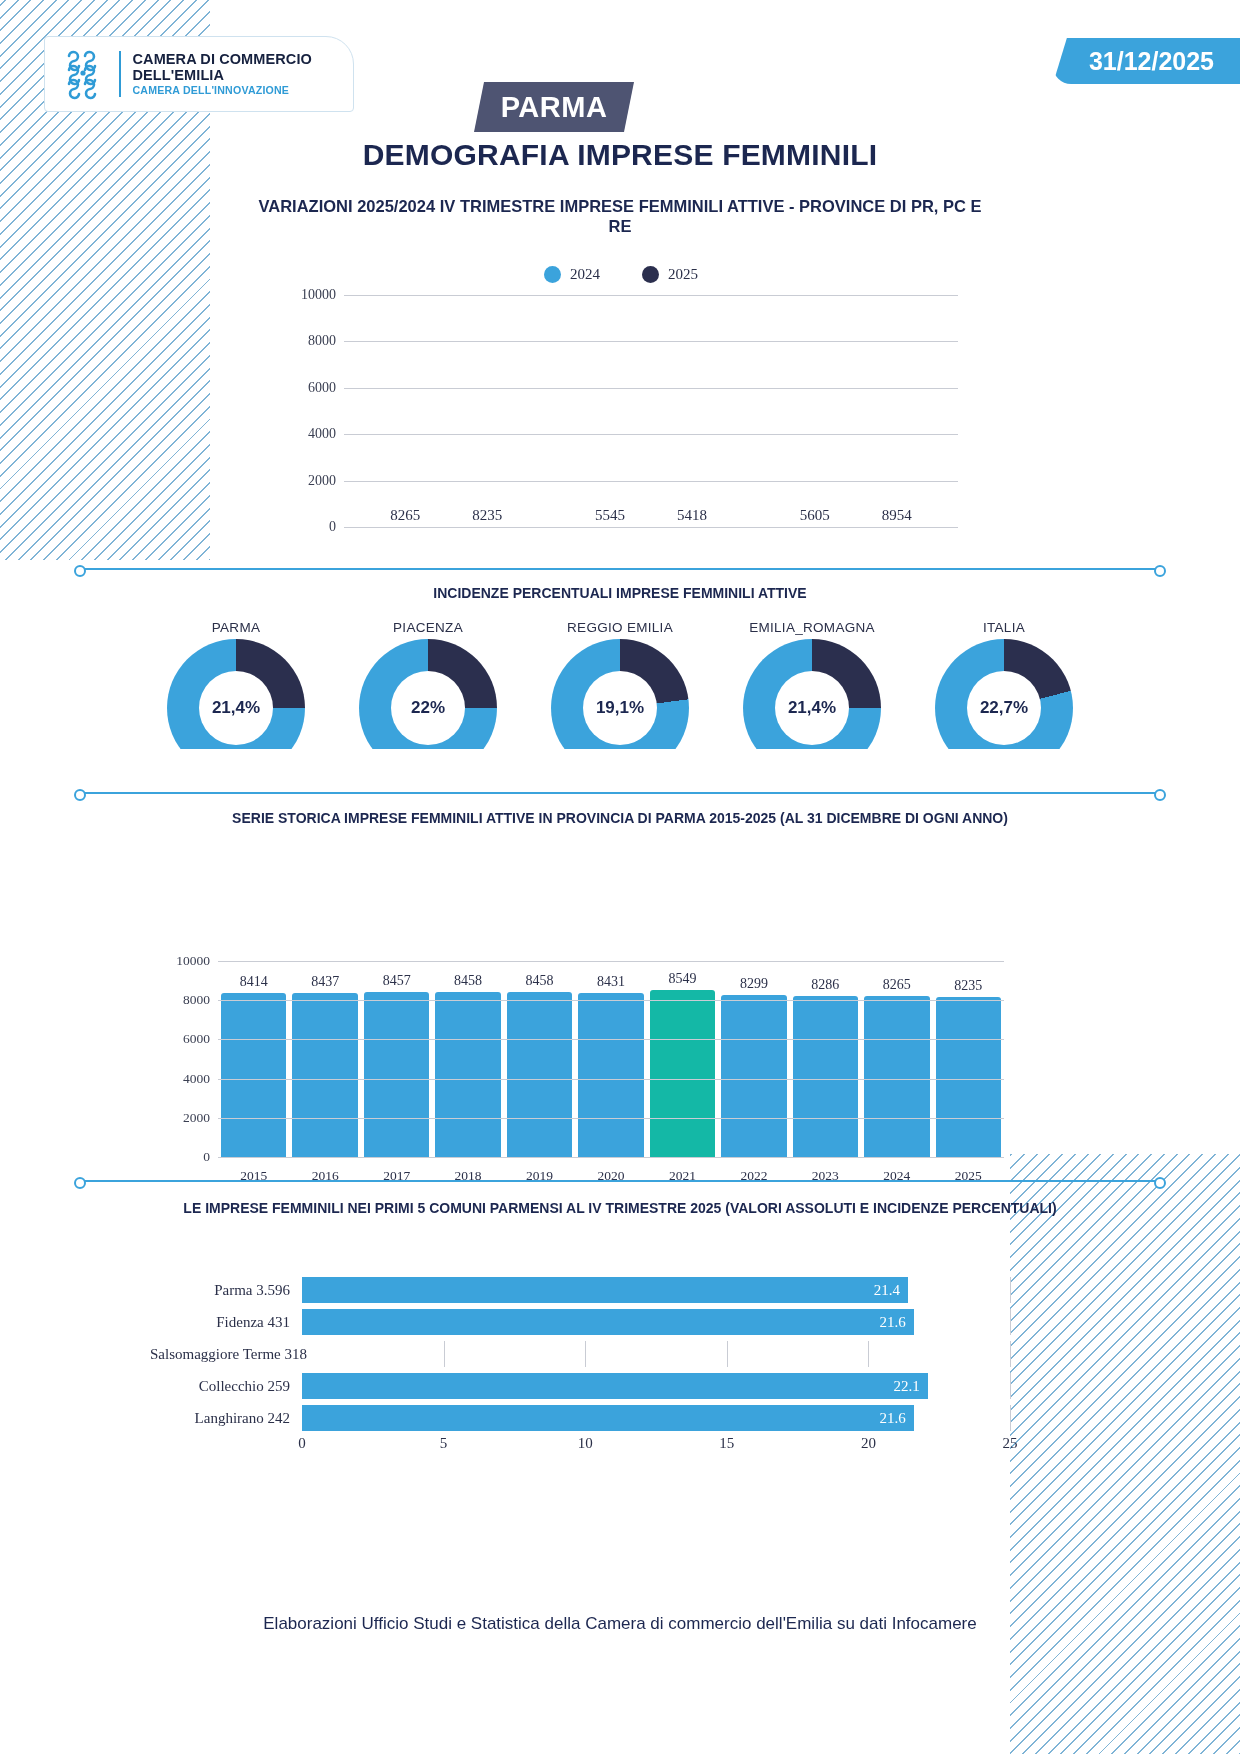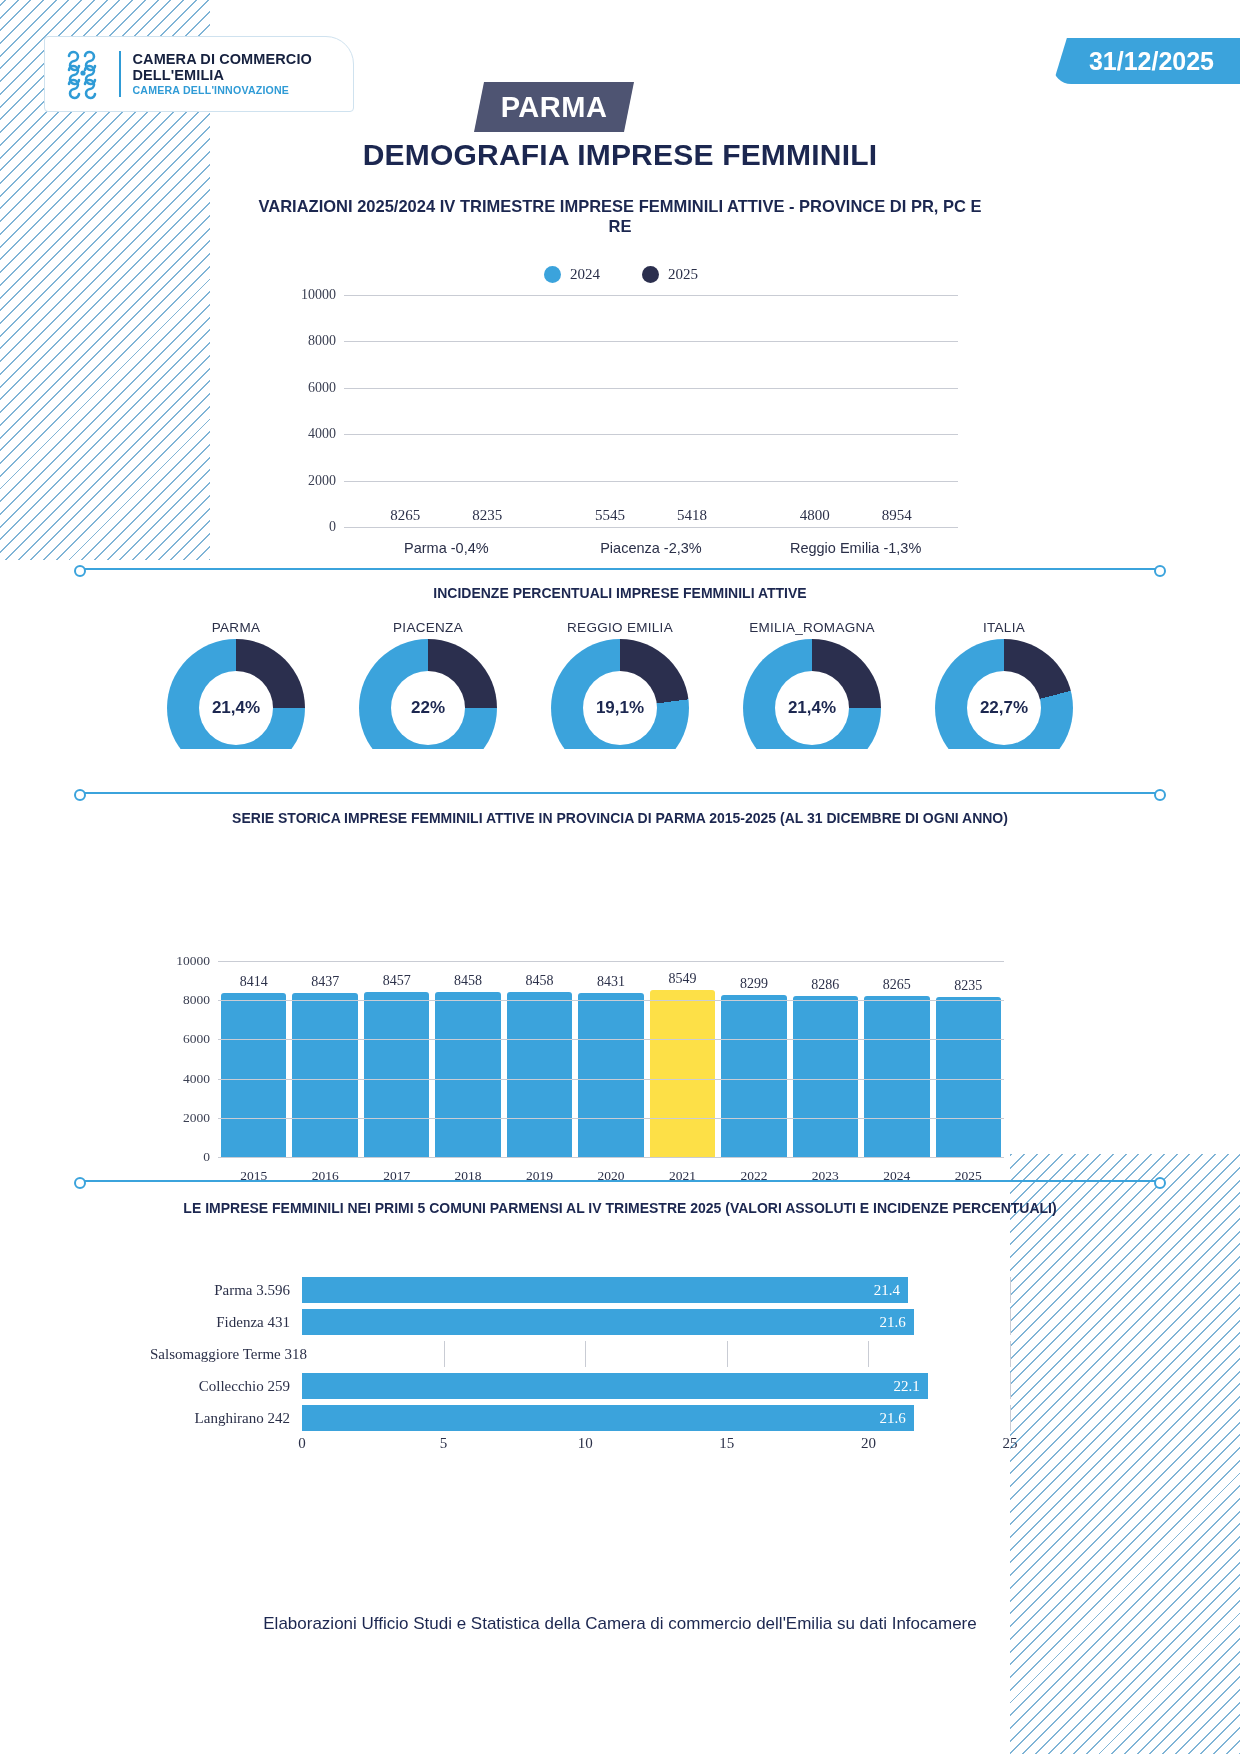--- a/index.html
+++ b/index.html
@@ -239,21 +239,21 @@
           <div class="c1-group">
             <div class="c1-bar" style="height: 55.45%; background: rgb(59, 163, 220);">
               <span class="lbl">5545</span>
             </div>
             <div class="c1-bar" style="height: 54.18%; background: rgb(43, 47, 78);">
               <span class="lbl">5418</span>
             </div>
           </div>
           <div class="c1-group">
             <div class="c1-bar" style="height: 90.75%; background: rgb(59, 163, 220);">
-              <span class="lbl">4800</span>
+              <span class="lbl">5605</span>
             </div>
             <div class="c1-bar" style="height: 89.54%; background: rgb(43, 47, 78);">
               <span class="lbl">8954</span>
             </div>
           </div>
         </div>
     <div class="c1-grid" style="bottom: 0%;">
           <span class="c1-ytick" style="top: 0px;">0</span>
         </div>
         <div class="c1-grid" style="bottom: 20%;">
@@ -264,25 +264,20 @@
         </div>
         <div class="c1-grid" style="bottom: 60%;">
           <span class="c1-ytick" style="top: 0px;">6000</span>
         </div>
         <div class="c1-grid" style="bottom: 80%;">
           <span class="c1-ytick" style="top: 0px;">8000</span>
         </div>
         <div class="c1-grid" style="bottom: 100%;">
           <span class="c1-ytick" style="top: 0px;">10000</span>
         </div>
-      </div>
-    <div class="c1-xlabels" id="c1-xlabels">
-        <div class="c1-xlabel">Parma -0,4%</div>
-        <div class="c1-xlabel">Piacenza -2,3%</div>
-        <div class="c1-xlabel">Reggio Emilia -1,3%</div>
       </div>
   </div>
 
   <div class="rule" style="left:78px; right:78px; top:568px;"></div>
   <div class="sec-h" style="left:150px; width:940px; top:585px;">INCIDENZE PERCENTUALI IMPRESE FEMMINILI ATTIVE</div>
 
   <div id="donuts">
       <div class="donut-cell">
         <div class="donut-name">PARMA</div>
         <div class="donut-wrap">
@@ -352,21 +347,21 @@
           </div>
           <div class="c3-bar" style="height: 84.58%; background: rgb(59, 163, 220);">
             <span class="lbl">8458</span>
           </div>
           <div class="c3-bar" style="height: 84.58%; background: rgb(59, 163, 220);">
             <span class="lbl">8458</span>
           </div>
           <div class="c3-bar" style="height: 84.31%; background: rgb(59, 163, 220);">
             <span class="lbl">8431</span>
           </div>
-          <div class="c3-bar" style="height: 85.49%; background: #fde047; text-decoration: underline;">
+          <div class="c3-bar" style="height: 85.49%; background: #14b8a6; text-decoration: underline;">
             <span class="lbl">8549</span>
           </div>
           <div class="c3-bar" style="height: 82.99%; background: rgb(59, 163, 220);">
             <span class="lbl">8299</span>
           </div>
           <div class="c3-bar" style="height: 82.86%; background: rgb(59, 163, 220);">
             <span class="lbl">8286</span>
           </div>
           <div class="c3-bar" style="height: 82.65%; background: rgb(59, 163, 220);">
             <span class="lbl">8265</span>

